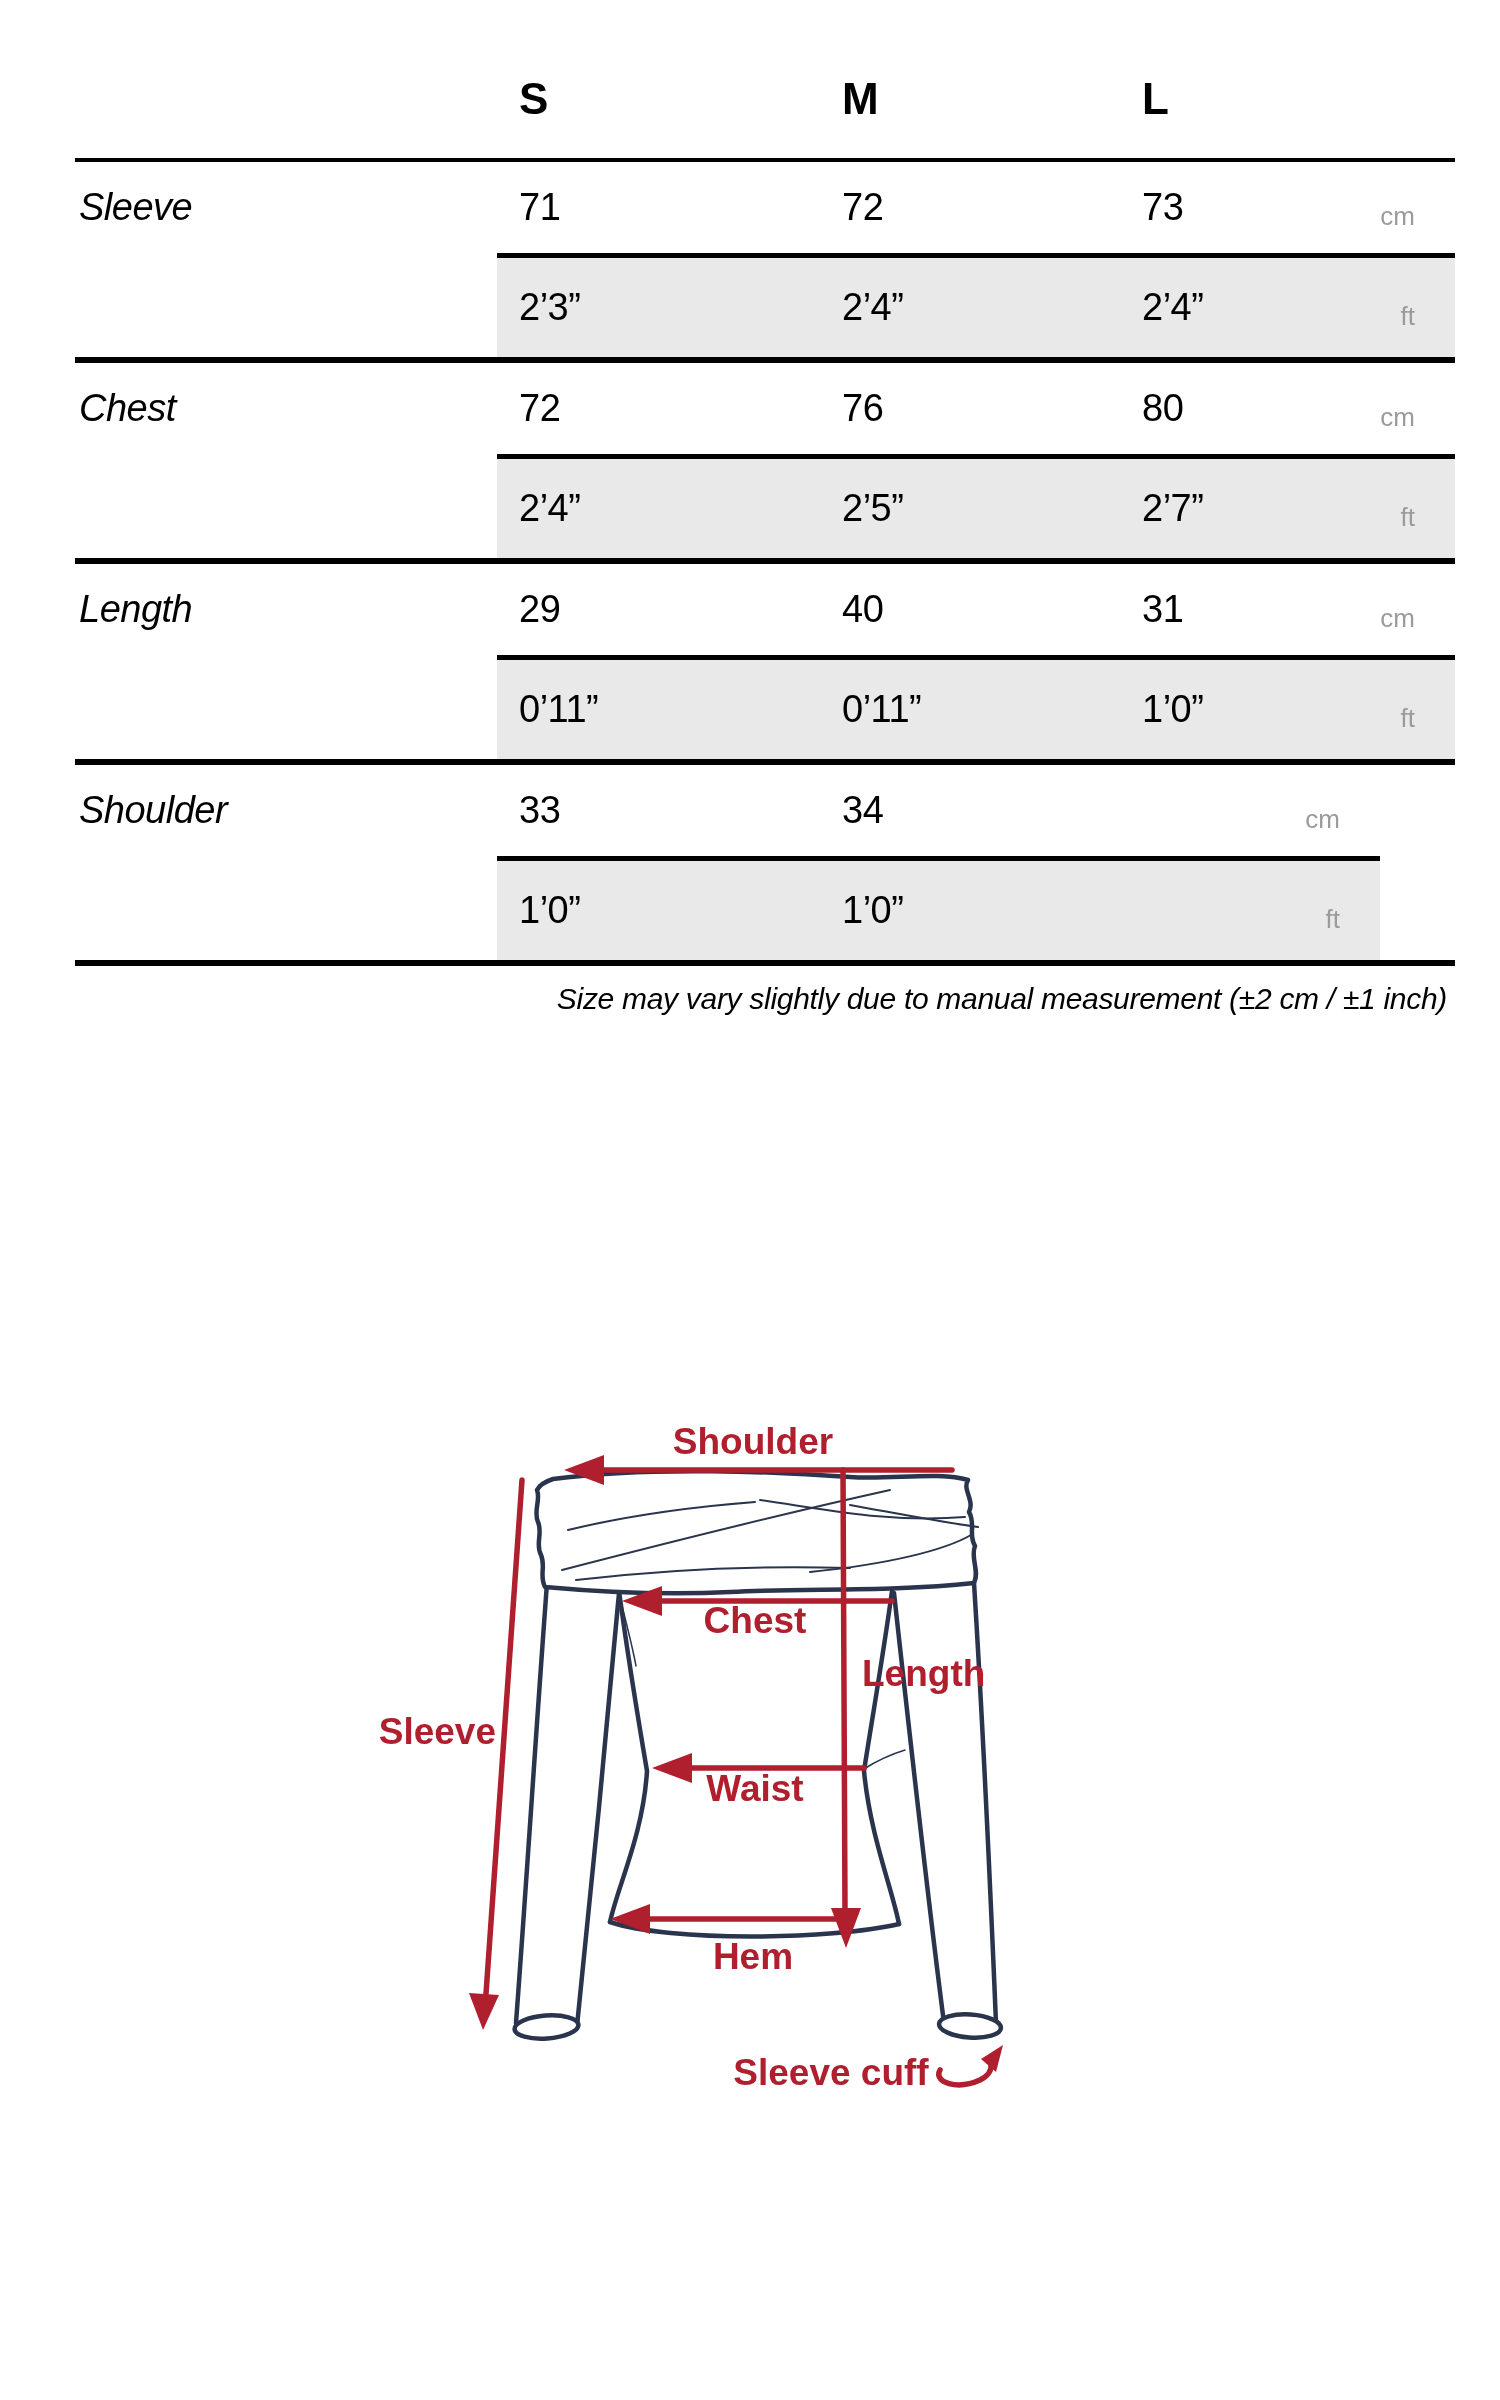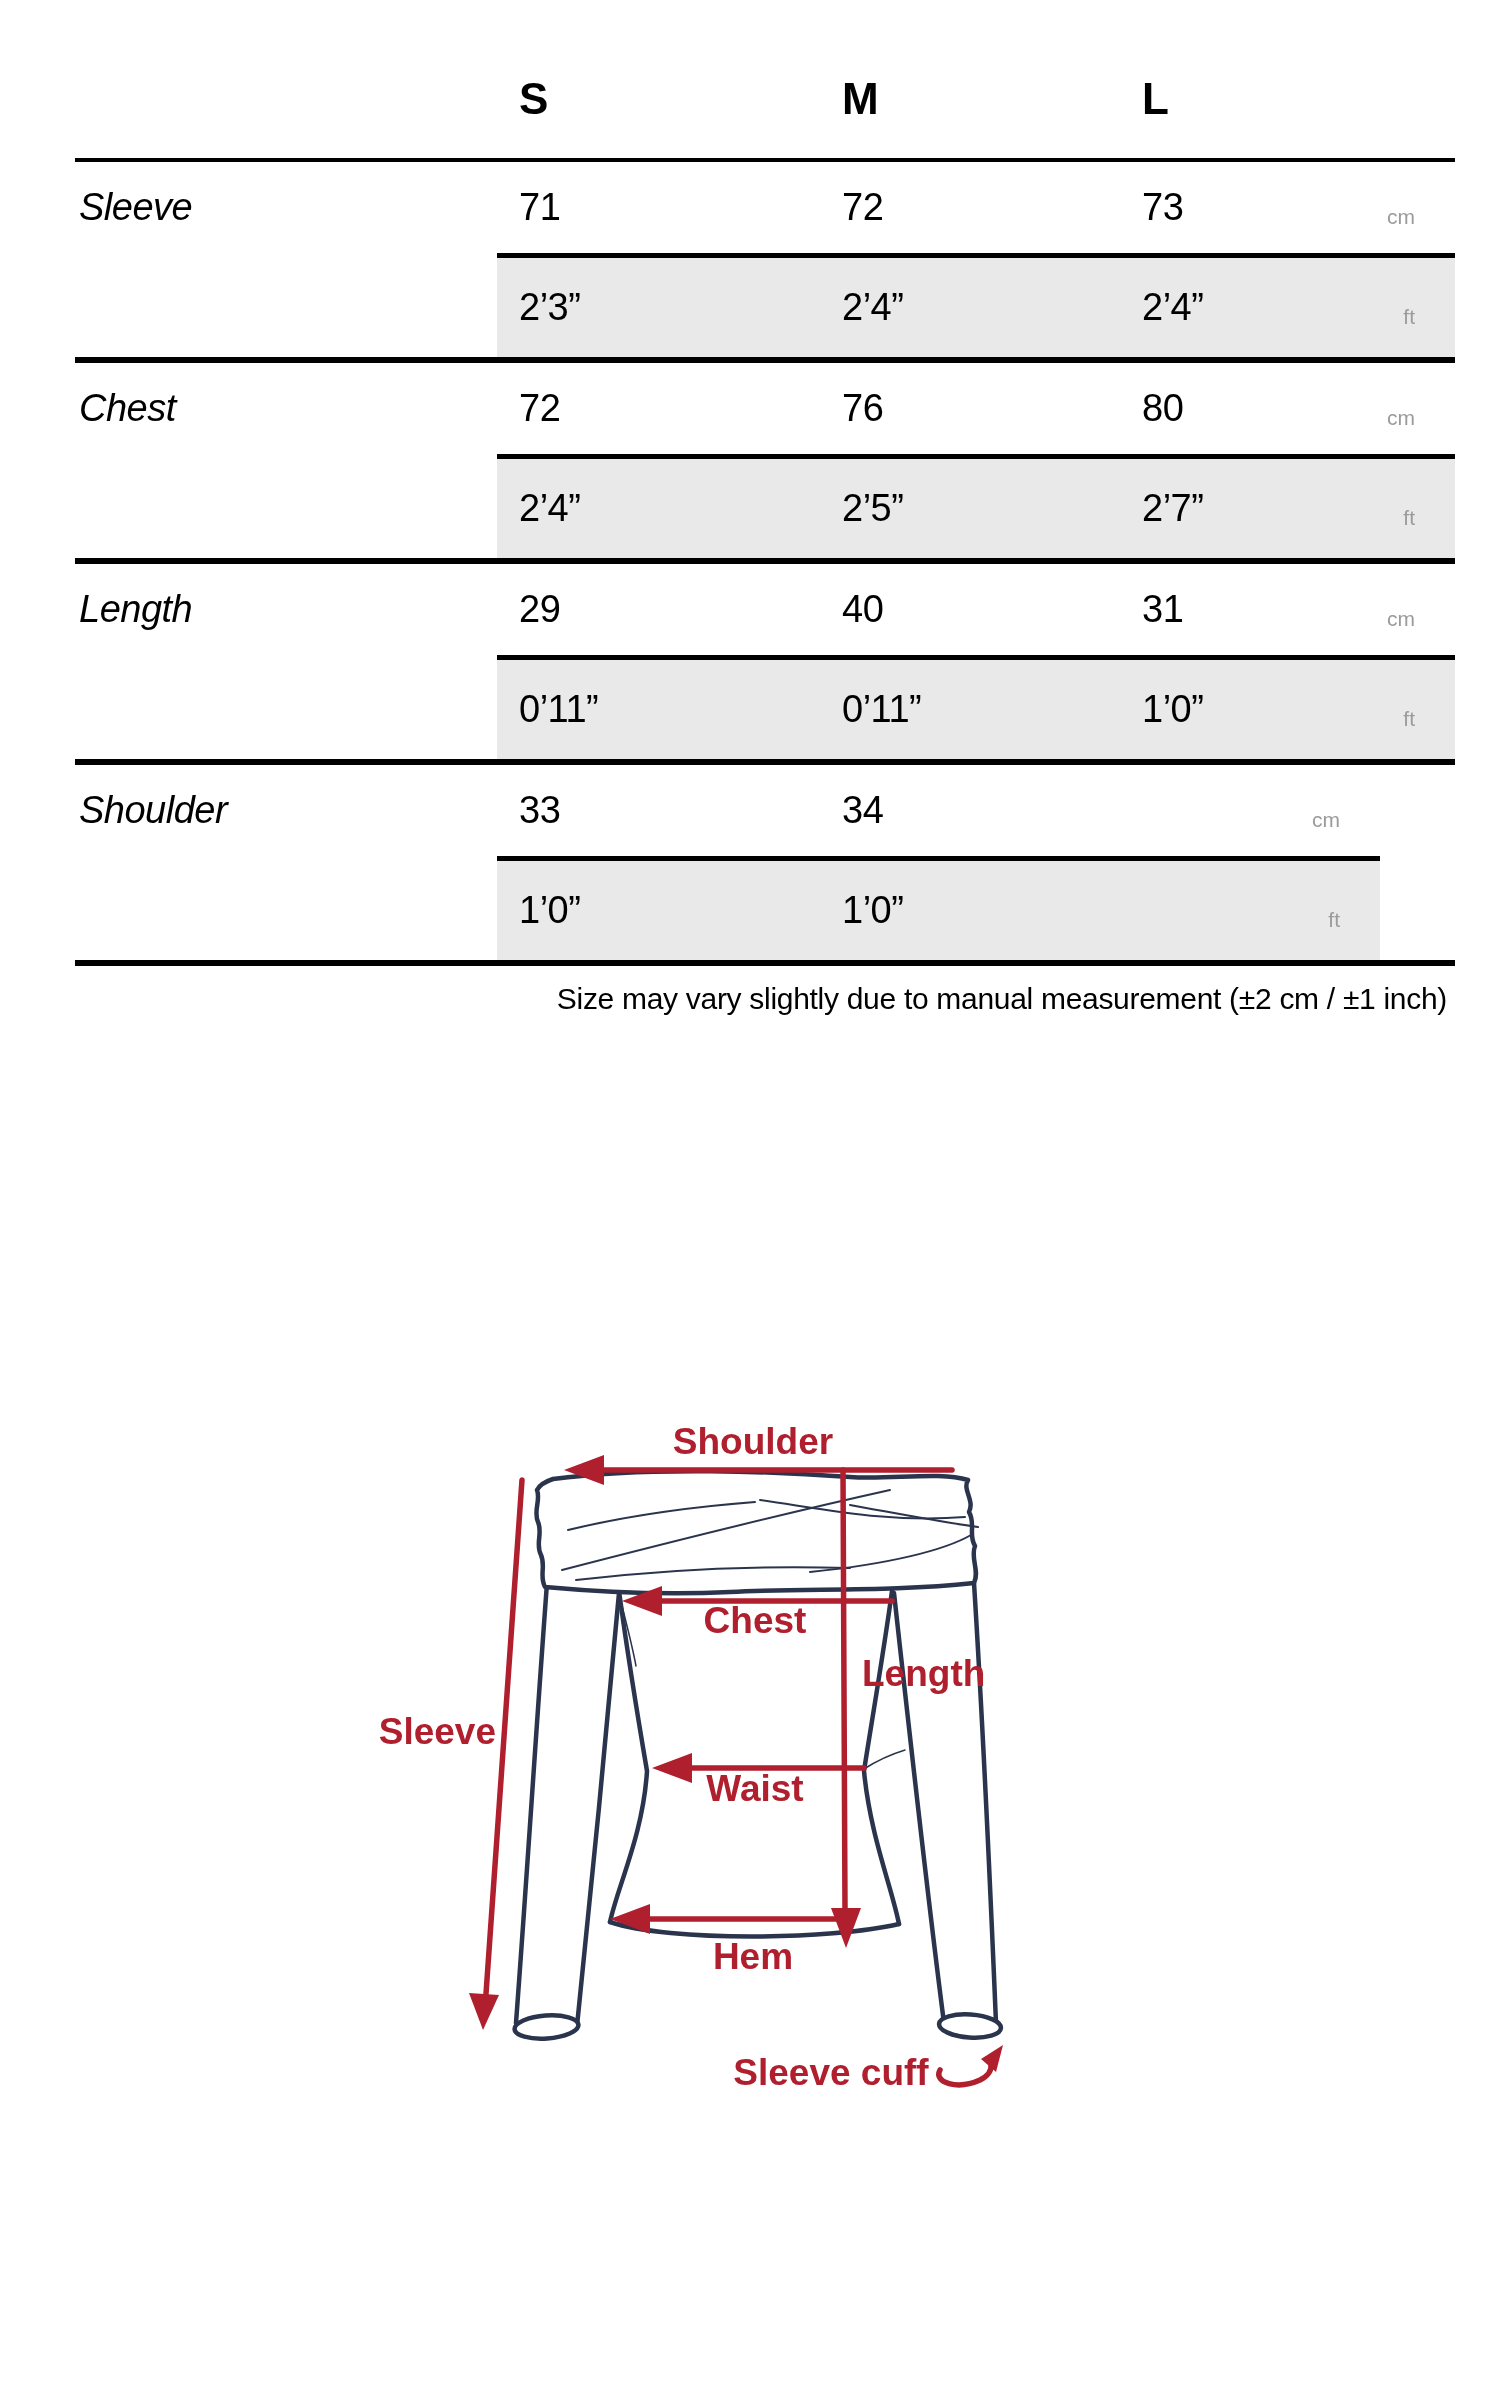--- a/index.html
+++ b/index.html
@@ -16,27 +16,27 @@
   
   .size-chart{position:absolute;left:75px;top:40px;width:1380px;}
   .row{display:grid;grid-template-columns:422px 323px 300px 260px 75px;align-items:center;}
   .row.header{height:118px;}
   .row.header .v{font-size:44px;font-weight:bold;letter-spacing:0;}
   .row.cm{height:91px;}
   .row.ft{height:104px;}
   .c{height:100%;display:flex;align-items:center;}
   .c.v{padding-left:22px;font-size:38px;letter-spacing:-0.5px;}
   .rowlabel{padding-left:4px;font-size:38px;font-style:italic;letter-spacing:-0.5px;}
-  .c.u{justify-content:flex-end;padding-right:40px;font-size:21px;
+  .c.u{justify-content:flex-end;padding-right:40px;font-size:26px;
        color:var(--unit-gray);padding-top:18px;}
   .band{background:var(--band);border-top:5px solid #000;}
   .sep{height:6px;background:#000;width:100%;}
   .sep.top{height:4px;}
   .note{margin-top:16px;text-align:right;padding-right:8px;
-        font-size:30px;letter-spacing:-0.3px;}
+        font-size:30px;font-style:italic;letter-spacing:-0.3px;}
 
   
   .diagram{position:absolute;left:330px;top:1380px;width:760px;height:720px;}
   .garment{stroke:var(--navy);stroke-width:4.5;fill:none;
            stroke-linecap:round;stroke-linejoin:round;}
   .garment.fill{fill:#ffffff;}
   .fold{stroke:var(--navy);stroke-width:2;fill:none;stroke-linecap:round;}
   .thin{stroke:var(--navy);stroke-width:1.5;fill:none;stroke-linecap:round;}
   .ann{stroke:var(--red);stroke-width:5.5;fill:none;stroke-linecap:round;}
   .ahead{fill:var(--red);stroke:none;}

